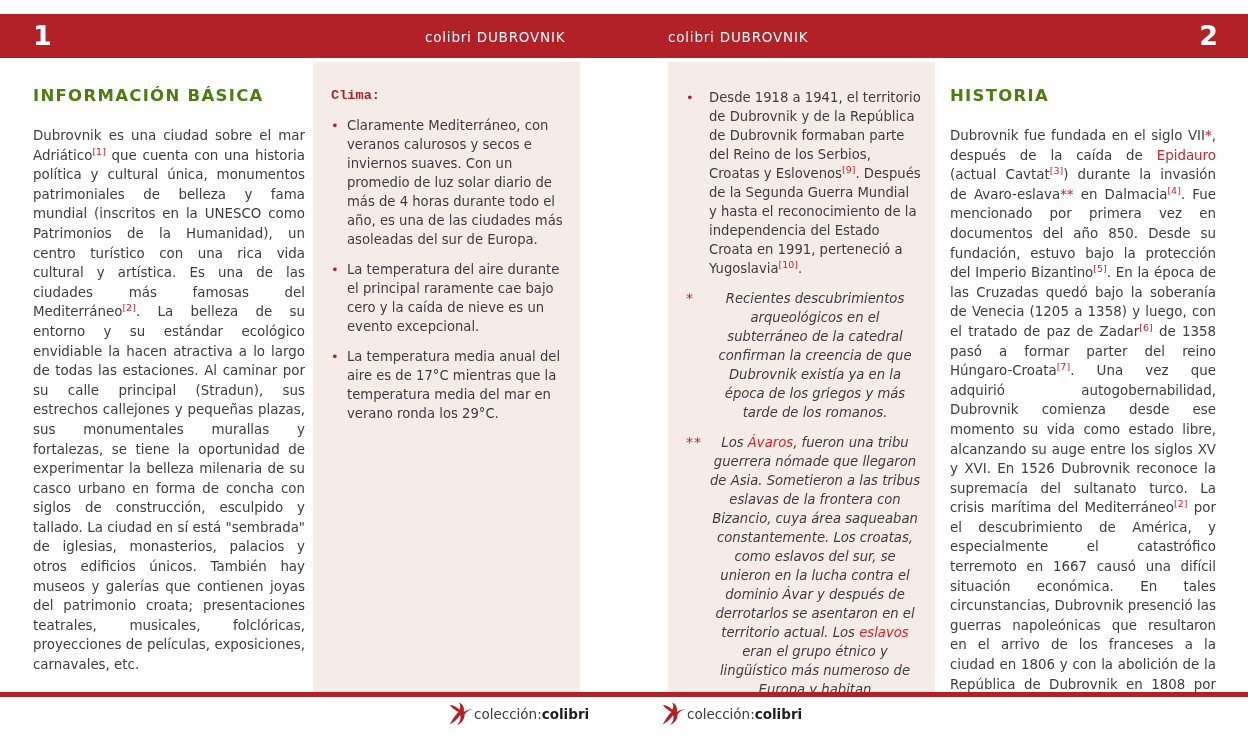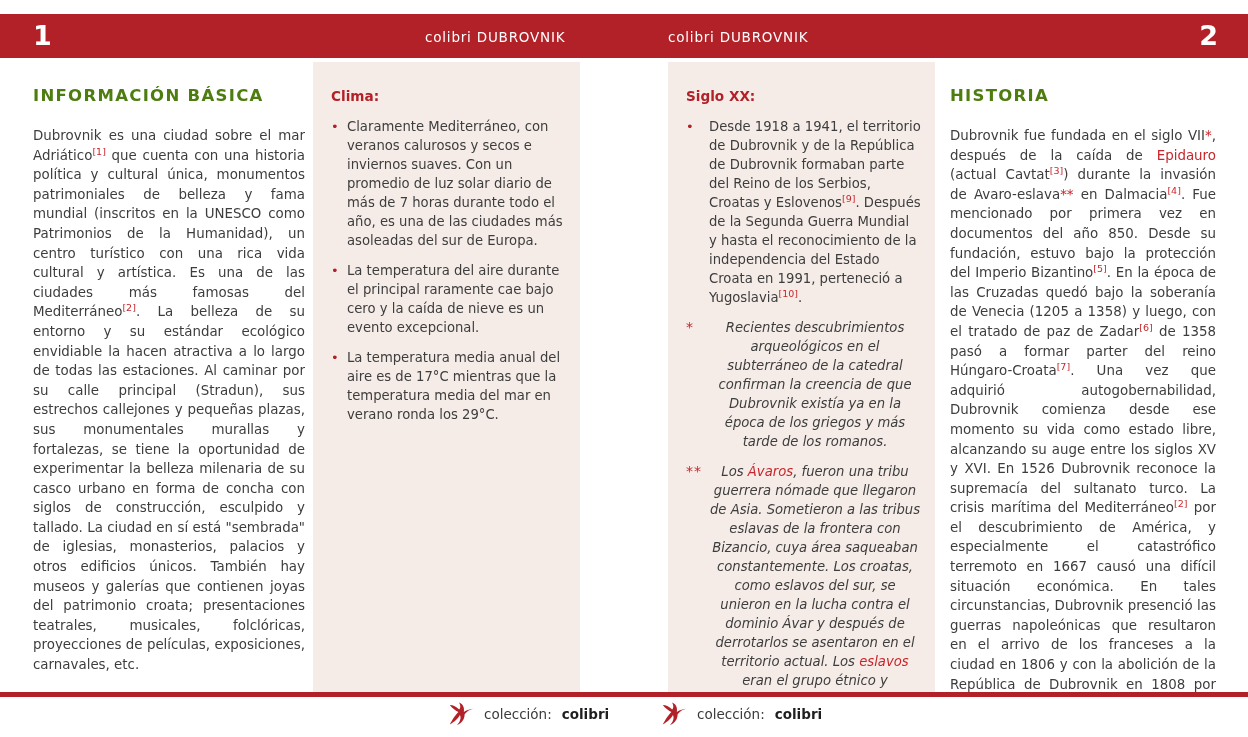--- a/index.html
+++ b/index.html
@@ -17,40 +17,40 @@
   .htitle{position:absolute;top:15px;color:#ffffff;font-weight:normal;font-size:13.5px;letter-spacing:.8px;}
   .htitle.t1{left:425px;}
   .htitle.t2{left:668px;}
   
   .panel{
     position:absolute;top:62px;width:267px;height:631px;background:#f5ece7;
     box-sizing:border-box;padding:26px 14px 0 18px;overflow:hidden;
   }
   .panel.clima{left:313px;}
   .panel.siglo{left:668px;}
-  .panel-heading{color:#b22128;font-size:13.6px;font-weight:bold;margin:0 0 13px 0;}
+  .panel-heading{color:#b22128;font-size:13.6px;font-weight:bold;margin:0 0 13px 0;font-family:Liberation Mono, monospace;}
   .item{display:flex;margin-bottom:11px;font-size:13.2px;line-height:19px;color:#3d3d3d;}
   .item .mk{flex:0 0 16px;color:#b22128;font-size:13px;}
   .panel.siglo .item .mk{flex:0 0 23px;}
   .item .mk.stars{color:#c9252b;font-size:14px;letter-spacing:1px;font-style:normal;}
   .item .body{flex:1;}
   .item.italic .body{font-style:italic;text-align:center;}
   
   .textcol{position:absolute;top:86px;color:#3d3d3d;height:607px;overflow:hidden;}
   .textcol.info{left:33px;width:272px;}
   .textcol.historia{left:950px;width:266px;}
   .col-heading{color:#4d7c0f;font-size:16.5px;font-weight:bold;letter-spacing:1.3px;margin:0 0 21px 0;}
   .textcol p{margin:0;font-size:13.4px;line-height:19.6px;text-align:justify;}
   
   sup.ref{color:#c9252b;font-size:9.5px;line-height:0;}
   .rlink{color:#c9252b;}
   .star{color:#c9252b;}
   
   .redline{position:absolute;left:0;top:692px;width:1248px;height:5px;background:#b22128;}
-  .flogo{position:absolute;top:700px;display:flex;align-items:center;gap:10px;color:#3a3a3a;font-size:13.5px;}
+  .flogo{position:absolute;top:700px;display:flex;align-items:center;gap:0;color:#3a3a3a;font-size:13.5px;}
   .flogo.f1{left:449px;}
   .flogo.f2{left:662px;}
   .flogo .brand{font-weight:bold;color:#1f1f1f;}
   svg.bird{width:25px;height:27px;display:block;}
 </style>
 </head>
 <body>
 
 <div class="redbar">
   <div class="pagenum left">1</div>
@@ -61,34 +61,33 @@
 
 <div class="textcol info">
   <h2 class="col-heading">INFORMACIÓN BÁSICA</h2>
   <p>Dubrovnik es una ciudad sobre el mar Adriático<sup class="ref">[1]</sup> que cuenta con una historia política y cultural única, monumentos patrimoniales de belleza y fama mundial (inscritos en la UNESCO como Patrimonios de la Humanidad), un centro turístico con una rica vida cultural y artística. Es una de las ciudades más famosas del Mediterráneo<sup class="ref">[2]</sup>. La belleza de su entorno y su estándar ecológico envidiable la hacen atractiva a lo largo de todas las estaciones. Al caminar por su calle principal (Stradun), sus estrechos callejones y pequeñas plazas, sus monumentales murallas y fortalezas, se tiene la oportunidad de experimentar la belleza milenaria de su casco urbano en forma de concha con siglos de construcción, esculpido y tallado. La ciudad en sí está "sembrada" de iglesias, monasterios, palacios y otros edificios únicos. También hay museos y galerías que contienen joyas del patrimonio croata; presentaciones teatrales, musicales, folclóricas, proyecciones de películas, exposiciones, carnavales, etc.</p>
 </div>
 
 <div class="panel clima">
   <h3 class="panel-heading">Clima:</h3>
   <div class="item">
     <span class="mk">•</span>
-    <span class="body">Claramente Mediterráneo, con veranos calurosos y secos e inviernos suaves. Con un promedio de luz solar diario de más de 7 horas durante todo el año, es una de las ciudades más asoleadas del sur de Europa.</span>
+    <span class="body">Claramente Mediterráneo, con veranos calurosos y secos e inviernos suaves. Con un promedio de luz solar diario de más de 4 horas durante todo el año, es una de las ciudades más asoleadas del sur de Europa.</span>
   </div>
   <div class="item">
     <span class="mk">•</span>
     <span class="body">La temperatura del aire durante el principal raramente cae bajo cero y la caída de nieve es un evento excepcional.</span>
   </div>
   <div class="item">
     <span class="mk">•</span>
     <span class="body">La temperatura media anual del aire es de 17°C mientras que la temperatura media del mar en verano ronda los 29°C.</span>
   </div>
 </div>
 
 <div class="panel siglo">
-  <h3 class="panel-heading">Siglo XX:</h3>
   <div class="item">
     <span class="mk">•</span>
     <span class="body">Desde 1918 a 1941, el territorio de Dubrovnik y de la República de Dubrovnik formaban parte del Reino de los Serbios, Croatas y Eslovenos<sup class="ref">[9]</sup>. Después de la Segunda Guerra Mundial y hasta el reconocimiento de la independencia del Estado Croata en 1991, perteneció a Yugoslavia<sup class="ref">[10]</sup>.</span>
   </div>
   <div class="item italic">
     <span class="mk stars">*</span>
     <span class="body">Recientes descubrimientos arqueológicos en el subterráneo de la catedral confirman la creencia de que Dubrovnik existía ya en la época de los griegos y más tarde de los romanos.</span>
   </div>
   <div class="item italic">
     <span class="mk stars">**</span>

